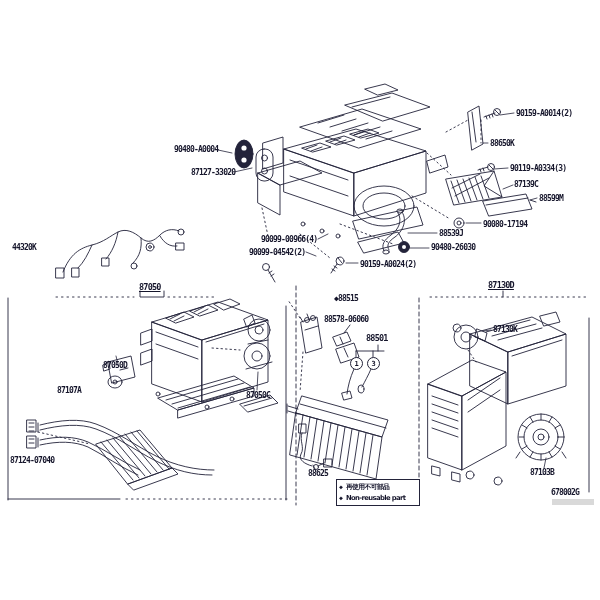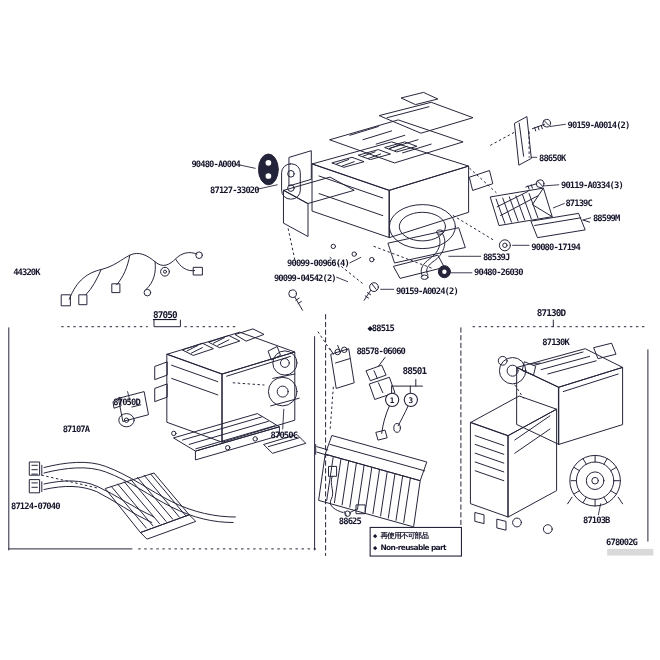--- a/index.html
+++ b/index.html
@@ -293,22 +293,22 @@
   <div class="lbl" style="left:483px;top:221px;">90080-17194</div>
   <div class="lbl" style="left:439px;top:230px;">88539J</div>
   <div class="lbl" style="left:431px;top:244px;">90480-26030</div>
   <div class="lbl" style="left:360px;top:261px;text-align:center;">90159-A0024(2)</div>
   <div class="lbl" style="left:261px;top:236px;">90099-00966(4)</div>
   <div class="lbl" style="left:249px;top:249px;">90099-04542(2)</div>
   <div class="lbl big" style="left:139px;top:283px;text-decoration:underline;">87050</div>
   <div class="lbl" style="left:334px;top:295px;">◆88515</div>
   <div class="lbl" style="left:324px;top:316px;">88578-06060</div>
   <div class="lbl big" style="left:366px;top:334px;">88501</div>
-  <div class="lbl big" style="left:488px;top:281px;">87130D</div>
-  <div class="lbl" style="left:493px;top:308px;">87130K</div>
+  <div class="lbl big" style="left:488px;top:281px;text-decoration:underline;">87130D</div>
+  <div class="lbl" style="left:493px;top:326px;">87130K</div>
   <div class="lbl" style="left:103px;top:362px;">87050D</div>
   <div class="lbl" style="left:57px;top:387px;">87107A</div>
   <div class="lbl" style="left:246px;top:392px;">87050C</div>
   <div class="lbl" style="left:10px;top:457px;">87124-07040</div>
   <div class="lbl" style="left:308px;top:470px;">88625</div>
   <div class="lbl" style="left:530px;top:469px;">87103B</div>
   <div class="lbl" style="left:551px;top:489px;text-align:right;">678002G</div>
 
   <div class="refc" style="left:350px;top:357px;">1</div>
   <div class="refc" style="left:367px;top:357px;">3</div>

